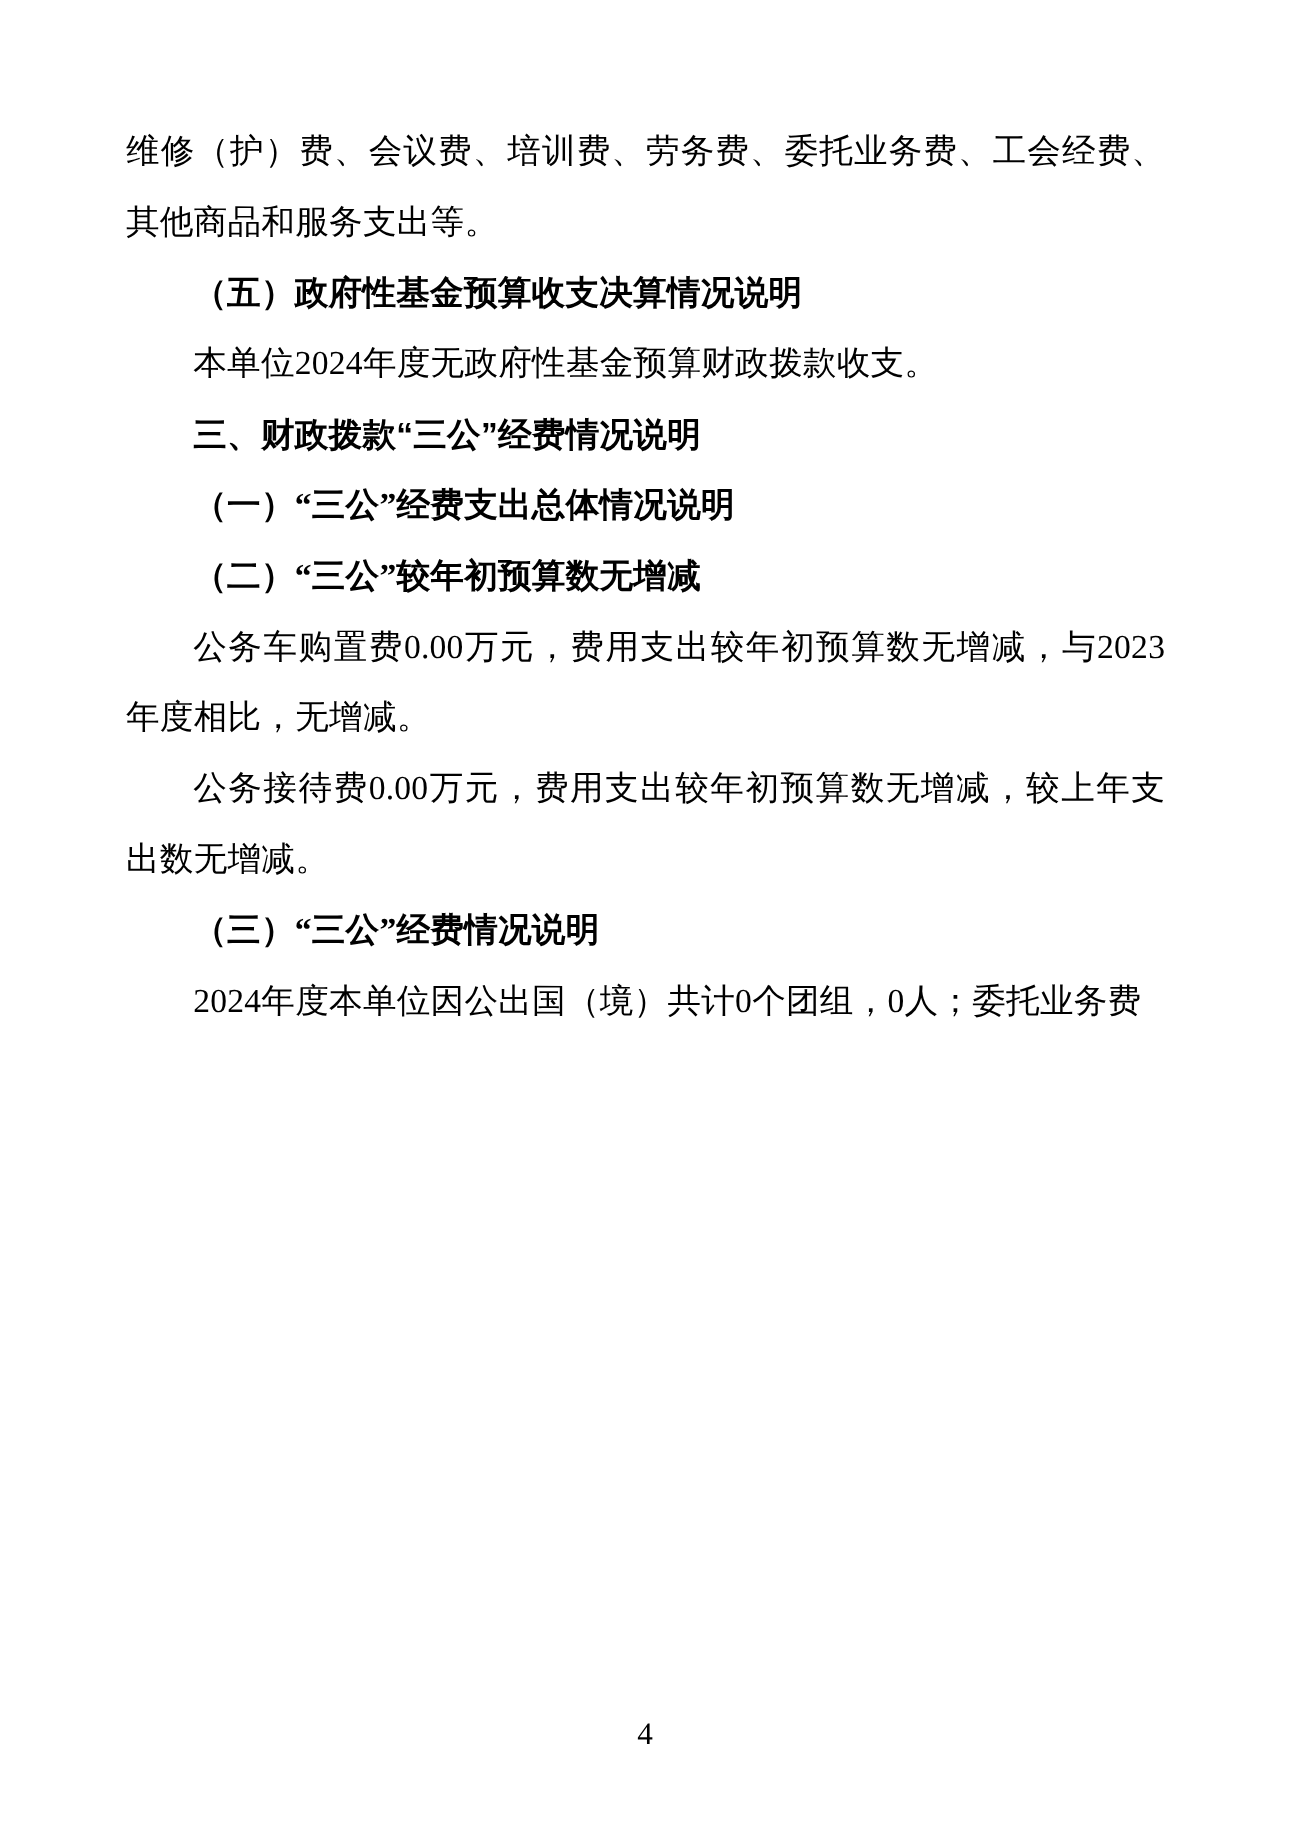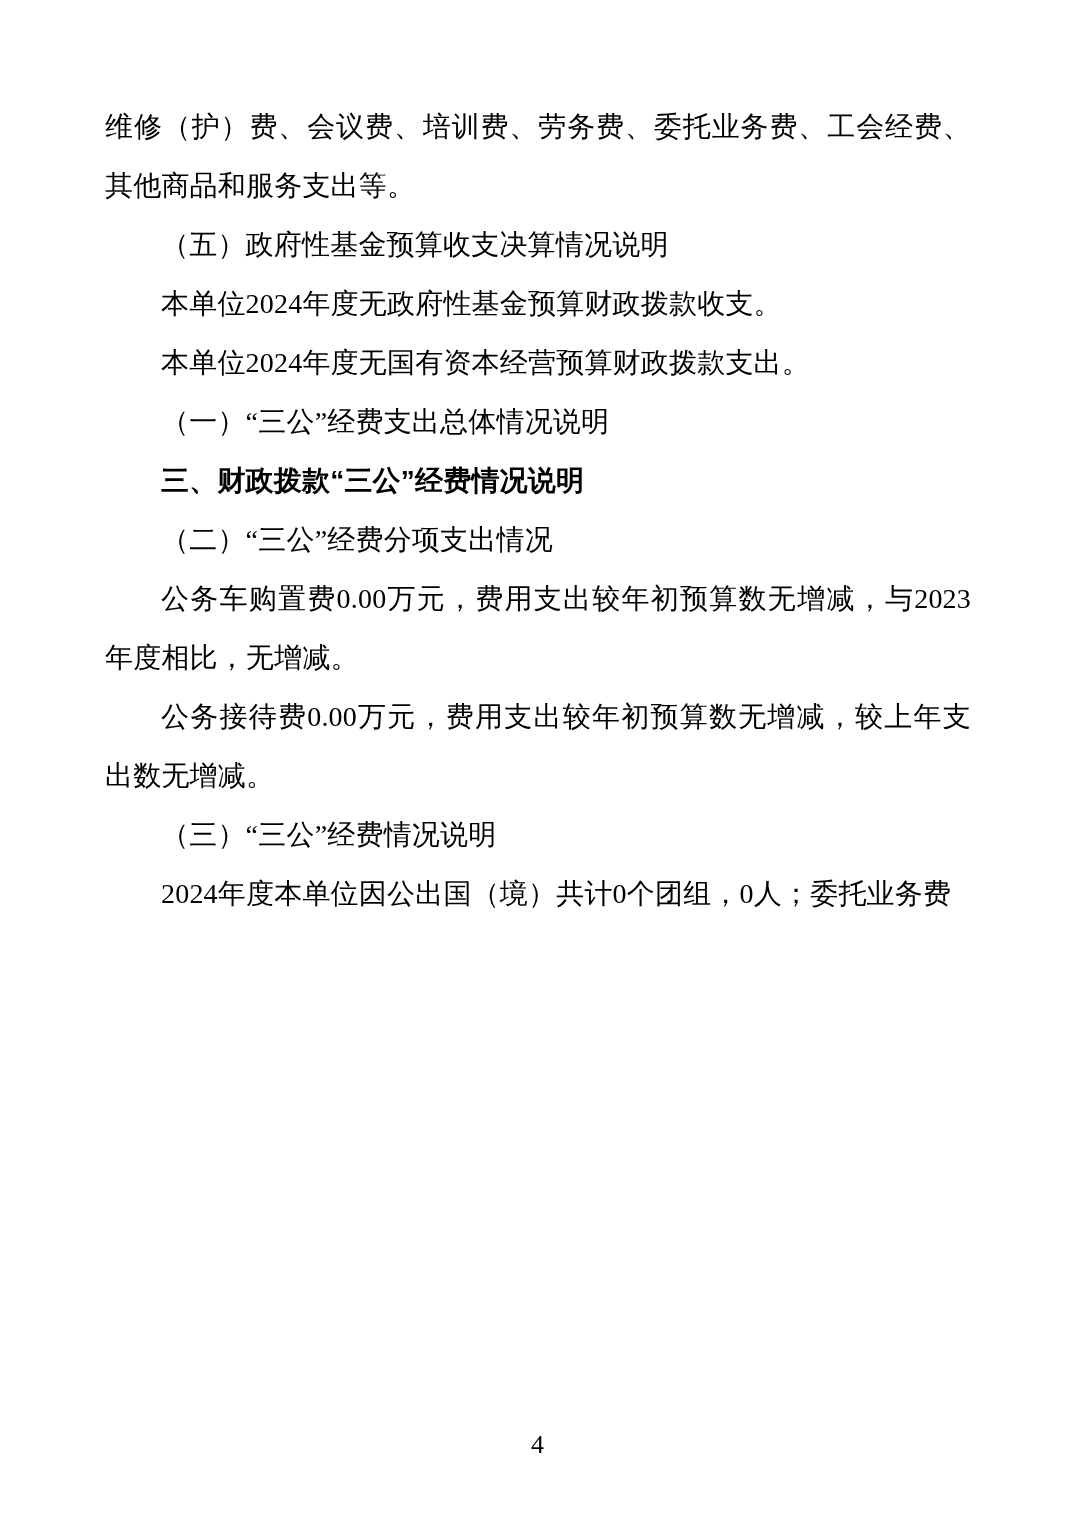--- a/index.html
+++ b/index.html
@@ -27,21 +27,21 @@
   }
   .para {
     text-indent: 2em;
     font-weight: normal;
   }
   .para.no-indent {
     text-indent: 0;
   }
   .heading {
     text-indent: 2em;
-    font-weight: normal;
+    font-weight: bold;
   }
   .heading.kai {
     font-family: "Liberation Serif", serif;
   }
   .heading.hei {
     font-family: "Liberation Sans", sans-serif;
     font-weight: bold;
   }
   .page-number {
     position: absolute;
@@ -55,23 +55,22 @@
   }
 </style>
 </head>
 <body>
 
 <div class="page">
   <div class="body-text">
     <p class="para no-indent">维修（护）费、会议费、培训费、劳务费、委托业务费、工会经费、其他商品和服务支出等。</p>
     <p class="heading kai">（五）政府性基金预算收支决算情况说明</p>
     <p class="para">本单位2024年度无政府性基金预算财政拨款收支。</p>
-    <p class="para">本单位2024年度无国有资本经营预算财政拨款支出。</p>
+    <p class="heading hei">三、财政拨款“三公”经费情况说明</p>
     <p class="heading kai">（一）“三公”经费支出总体情况说明</p>
-    <p class="heading hei">三、财政拨款“三公”经费情况说明</p>
-    <p class="heading kai">（二）“三公”经费分项支出情况</p>
+    <p class="heading kai">（二）“三公”较年初预算数无增减</p>
     <p class="para">公务车购置费0.00万元，费用支出较年初预算数无增减，与2023年度相比，无增减。</p>
     <p class="para">公务接待费0.00万元，费用支出较年初预算数无增减，较上年支出数无增减。</p>
     <p class="heading kai">（三）“三公”经费情况说明</p>
     <p class="para">2024年度本单位因公出国（境）共计0个团组，0人；委托业务费</p>
   </div>
   <div class="page-number">4</div>
 </div>
 
 </body></html>

